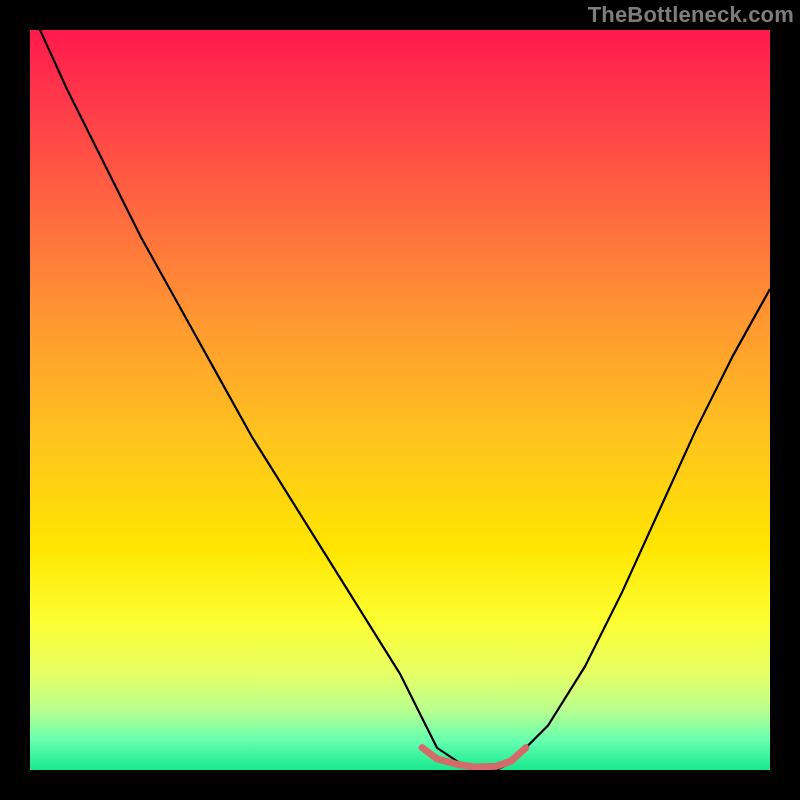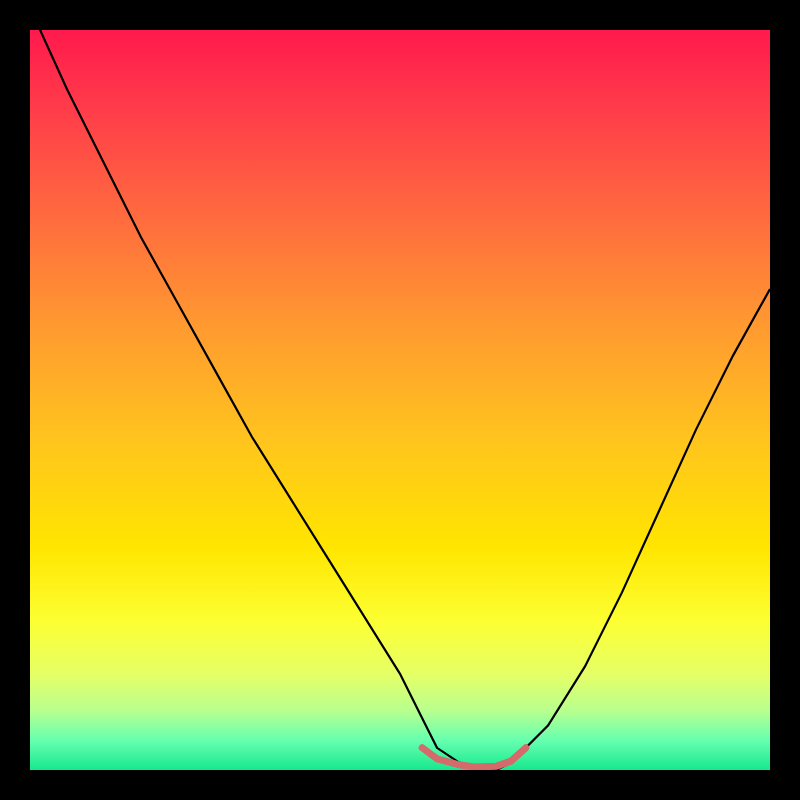--- a/index.html
+++ b/index.html
@@ -53,20 +53,21 @@
     left: 0;
     top: 0;
     width: 740px;
     height: 740px;
   }
 </style>
 </head>
 <body>
 
 <div class="frame">
+  <div class="watermark">TheBottleneck.com</div>
 
   <div class="plot">
     <svg class="curve" viewBox="0 0 740 740" preserveAspectRatio="none">
       <path id="main-curve" fill="none" stroke="#000000" stroke-width="2.2" d="M0.0 -22.2 L37.0 59.2 L74.0 133.2 L111.0 207.2 L148.0 273.8 L185.0 340.4 L222.0 407.0 L259.0 466.2 L296.0 525.4 L333.0 584.6 L370.0 643.8 L392.2 688.2 L407.0 717.8 L429.2 732.6 L444.0 740.0 L466.2 740.0 L481.0 732.6 L518.0 695.6 L555.0 636.4 L592.0 562.4 L629.0 481.0 L666.0 399.6 L703.0 325.6 L740.0 259.0"></path>
       <path id="highlight-curve" fill="none" stroke="#d46a6a" stroke-width="7" stroke-linecap="round" d="M392.2 717.8 L407.0 728.9 L429.2 734.8 L444.0 737.0 L466.2 736.3 L481.0 731.1 L495.8 717.8"></path>
     </svg>
   </div>
 </div>
 
 </body></html>

